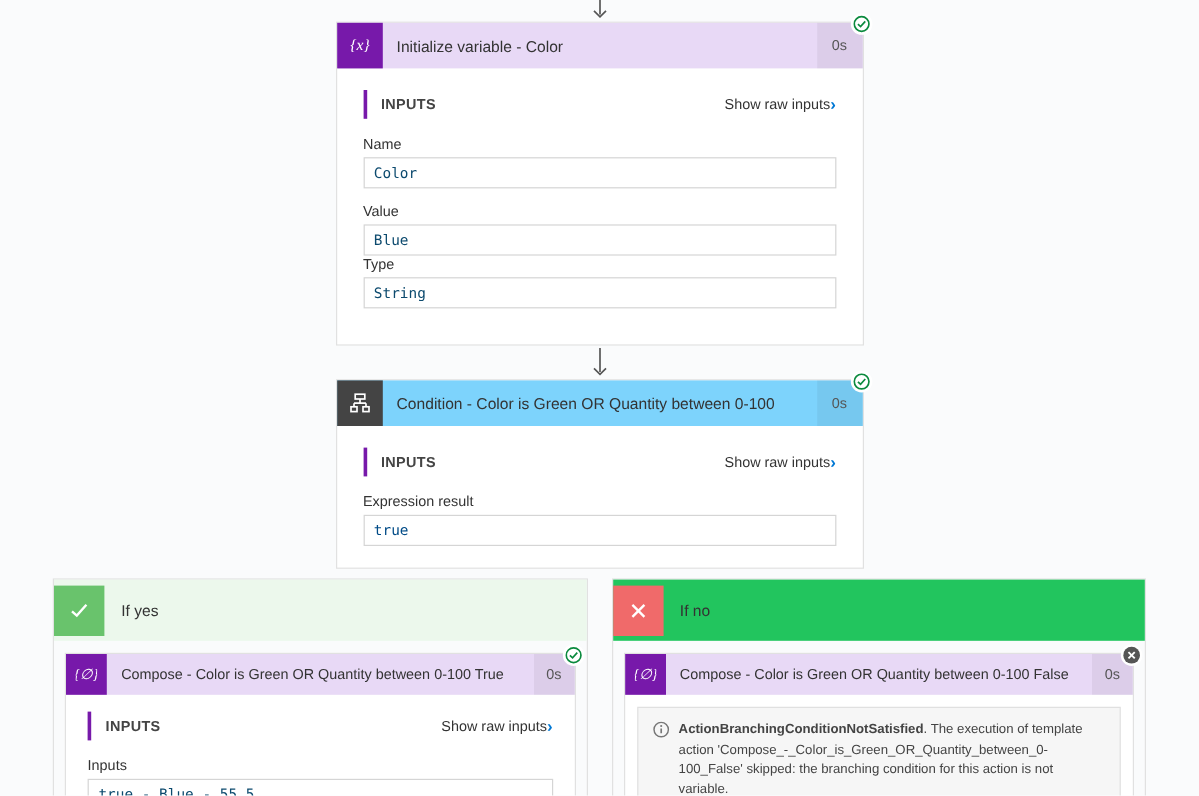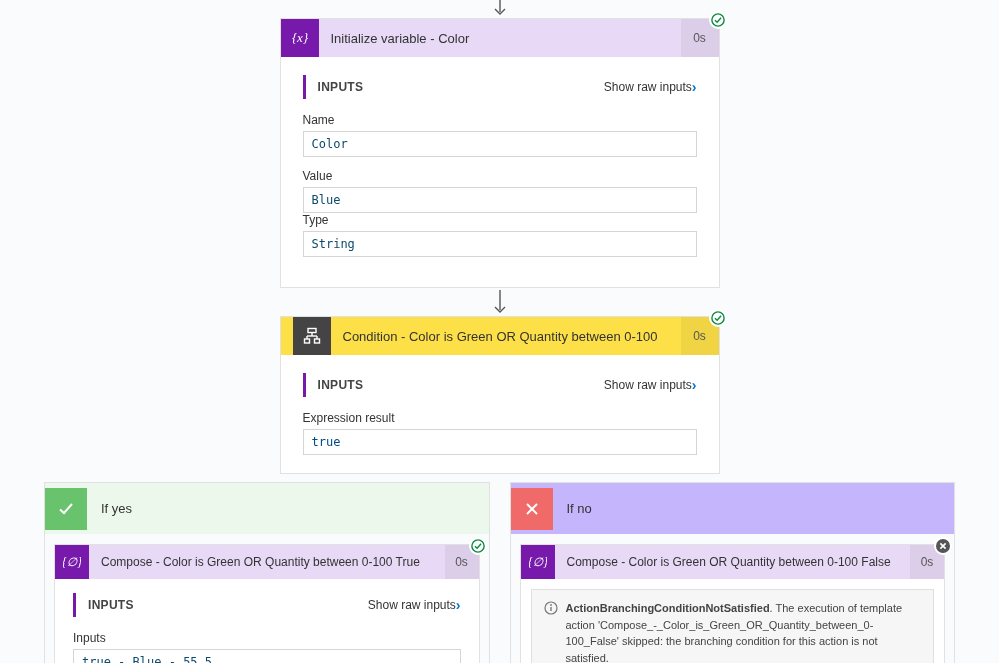--- a/index.html
+++ b/index.html
@@ -70,21 +70,21 @@
     align-items: center;
     justify-content: center;
     background: #fff;
     border: 2px solid #fff;
   }
   .status-badge.success { color: #0b8a3e; }
   .status-badge.cancelled { color: #666; }
 
   .bg-purple-light { background: #e8d9f6; }
   .bg-purple { background: #7719aa; }
-  .bg-gray-light { background: #fde047; padding-left: 12px; }
+  .bg-gray-light { background: #7dd3fc; }
   .bg-gray-dark { background: #444; }
 
   .card-body {
     padding: 18px 22px;
   }
 
   .inputs-block {
     border-left: 3px solid #7719aa;
     padding: 4px 0 4px 12px;
     display: flex;
@@ -149,21 +149,21 @@
   .branch-icon {
     width: 42px;
     height: 42px;
     display: flex;
     align-items: center;
     justify-content: center;
     color: #fff;
   }
   .branch-yes .branch-header { background: #ecf8ec; }
   .branch-yes .branch-icon { background: #69c36c; }
-  .branch-no .branch-header { background: #c4b5fd; }
+  .branch-no .branch-header { background: #22c55e; }
   .branch-no .branch-icon { background: #f06a6a; }
   .branch-title { padding: 0 14px; }
 
   .branch-card {
     margin: 10px 9px 0 9px;
     border: 1px solid #e1e1e1;
     position: relative;
     background: #fff;
   }
   .branch-card .card-header { height: 34px; }
@@ -364,19 +364,19 @@
       </div>
       <div class="skipped-msg">
         <div class="info-icon">
           <svg width="14" height="14" viewBox="0 0 14 14">
               <circle cx="7" cy="7" r="6" fill="none" stroke="#777" stroke-width="1.2"></circle>
               <line x1="7" y1="6" x2="7" y2="10" stroke="#777" stroke-width="1.4"></line>
               <circle cx="7" cy="4" r="0.9" fill="#777"></circle>
             </svg>
         </div>
         <div>
-          <strong>ActionBranchingConditionNotSatisfied</strong><span>. The execution of template action 'Compose_-_Color_is_Green_OR_Quantity_between_0-100_False' skipped: the branching condition for this action is not satisfied.</span>
+          <strong>ActionBranchingConditionNotSatisfied</strong><span>. The execution of template action 'Compose_-_Color_is_Green_OR_Quantity_between_0-100_False' skipped: the branching condition for this action is not variable.</span>
         </div>
       </div>
     </div>
   </div>
 
 </div>
 
 </body></html>

